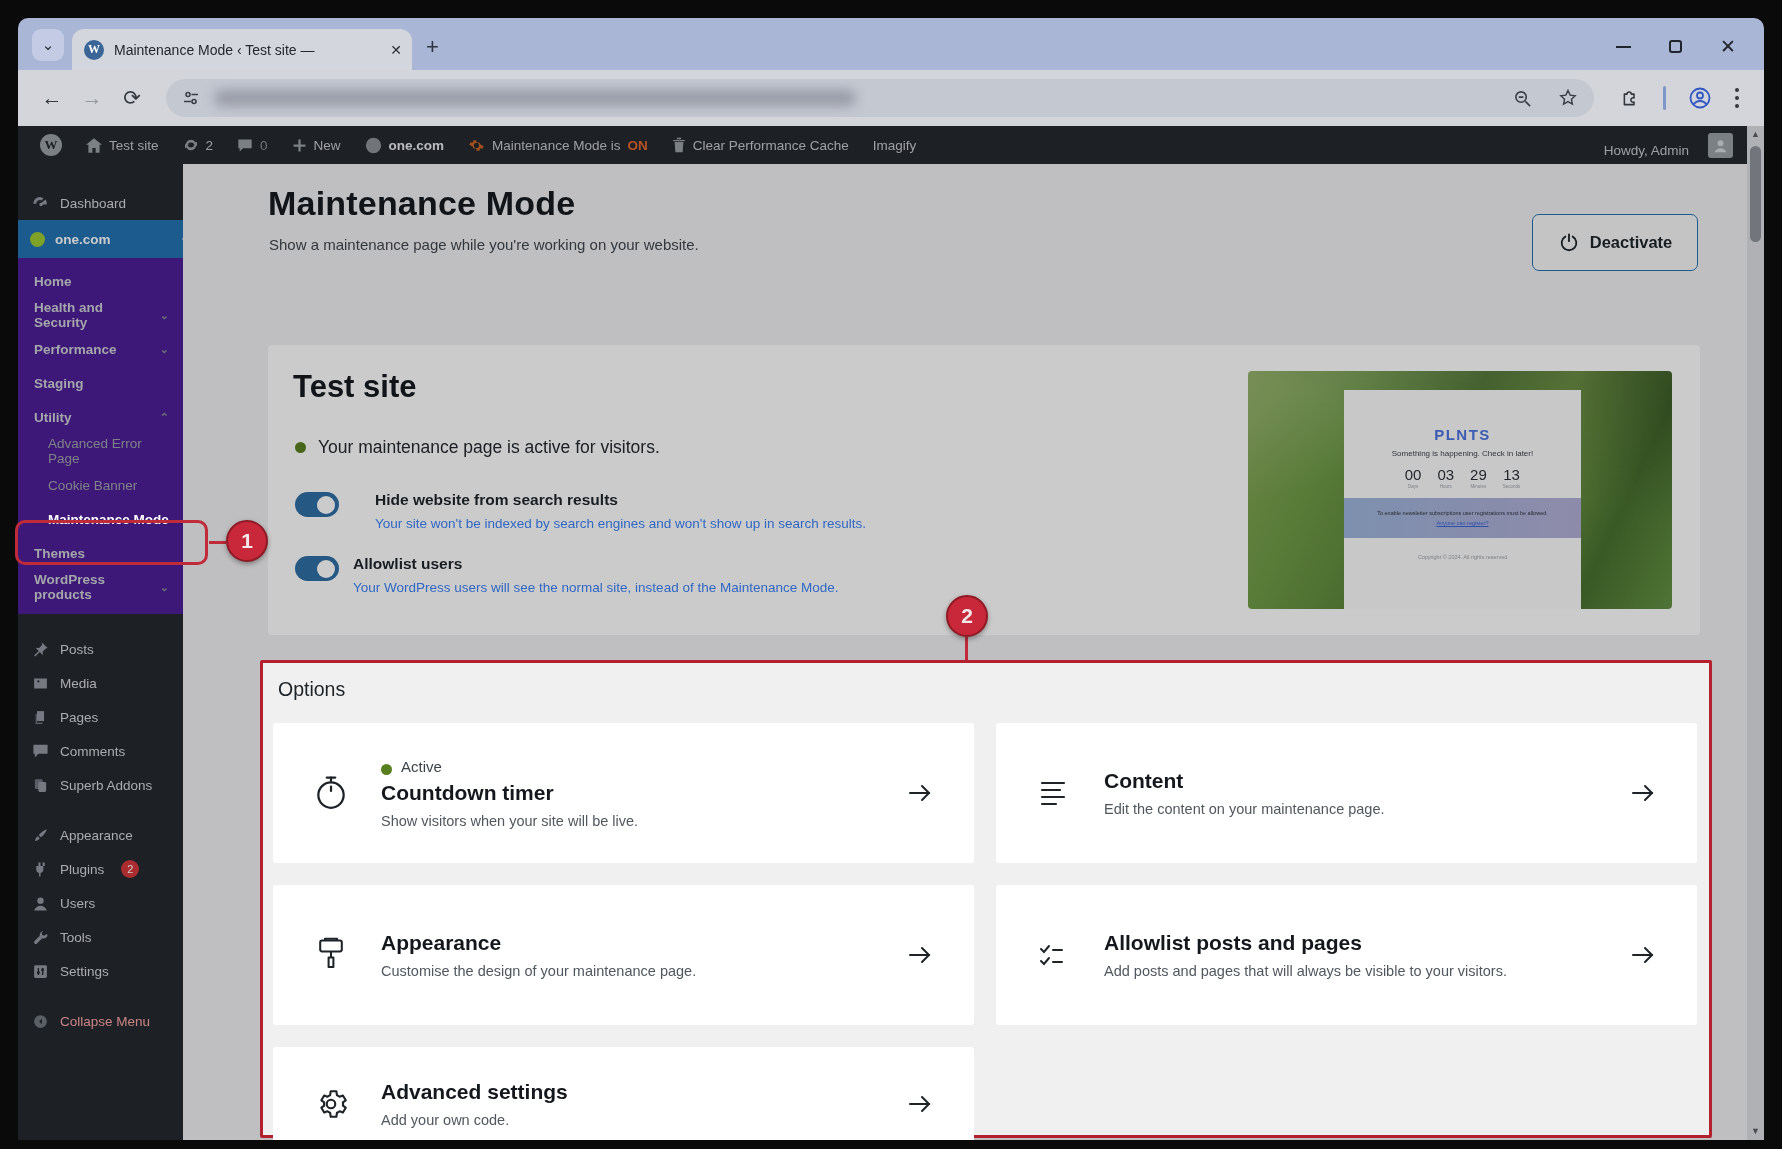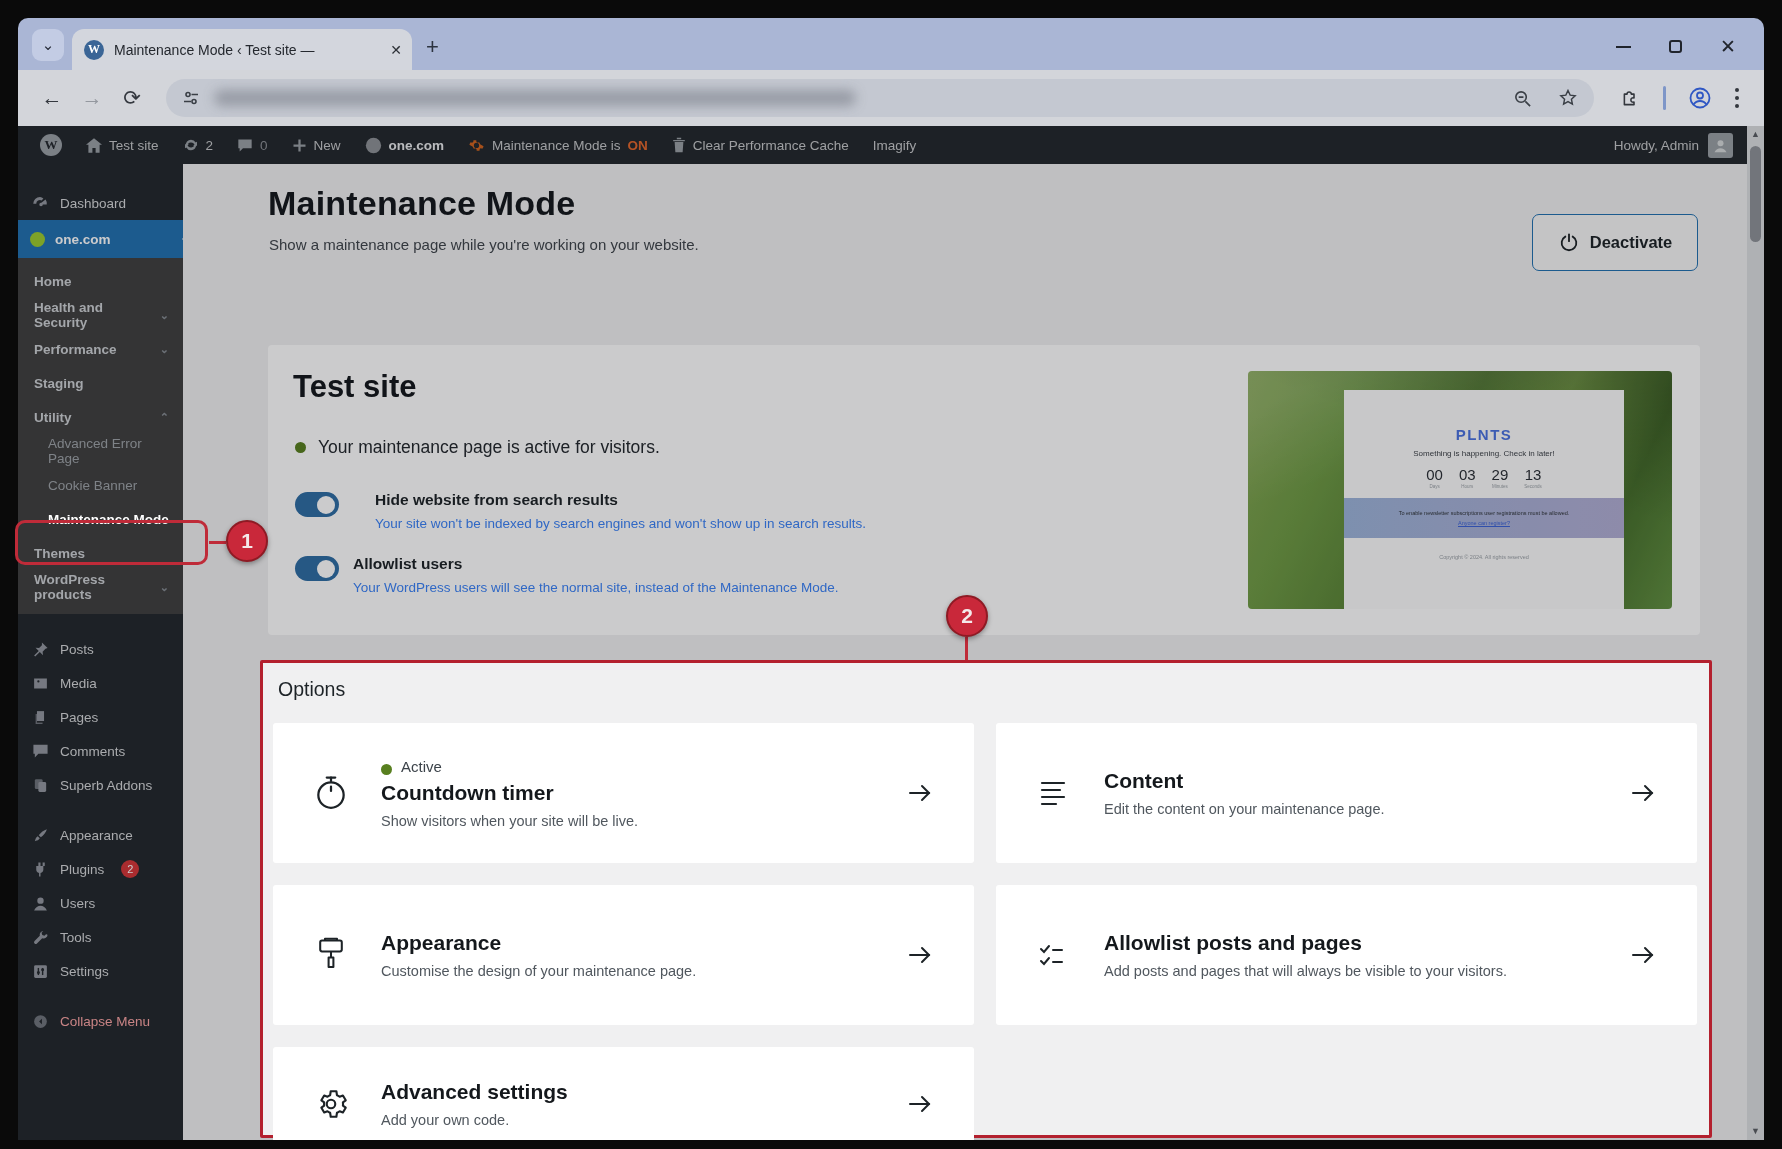--- a/index.html
+++ b/index.html
@@ -38,41 +38,41 @@
   .pillicons { margin-left:auto; display:flex; align-items:center; gap:26px; }
   .chromeicons { display:flex; align-items:center; gap:22px; padding:0 10px 0 16px; }
   .vdivider { width:3px; height:24px; background:#7e96c8; border-radius:2px; }
 
   
   .adminbar { position:absolute; left:18px; top:126px; right:35px; height:38px; background:#23282d;
               display:flex; align-items:center; color:#c6c8ca; font-size:13.5px; padding:0 14px; gap:8px; }
   .ab-item { display:flex; align-items:center; gap:7px; padding:0 8px; white-space:nowrap; cursor:pointer; }
   .ab-muted { color:#8d9196; }
   .ab-on { color:#e2662c; font-weight:700; }
-  .ab-right { margin-left:auto; display:flex; align-items:center; gap:9px; }
+  .ab-right { margin-left:auto; display:flex; align-items:flex-end; gap:19px; }
   .ab-avatar { width:25px; height:25px; background:#9aa0a6; border-radius:3px; display:flex;
                align-items:center; justify-content:center; }
   .wplogo { width:22px; height:22px; border-radius:50%; background:#9aa0a6; color:#23282d; font-weight:700;
             font-size:13px; display:flex; align-items:center; justify-content:center;
             font-family:"Liberation Serif", serif; }
 
   
   .workspace { position:absolute; left:18px; top:164px; right:18px; bottom:9px; background:#f0f0f1; }
   .sidebar { position:absolute; left:0; top:0; bottom:0; width:165px; background:#23282d;
              color:#c3c4c7; font-size:13.5px; }
   .s-top { padding-top:22px; }
   .s-item { height:34px; display:flex; align-items:center; gap:10px; padding:0 12px; cursor:pointer; }
   .s-item .lbl { color:#d5d7d9; }
   .s-ico { width:20px; display:flex; justify-content:center; flex:0 0 auto; }
   .s-active { background:#2271b1; position:relative; height:38px; font-weight:700; }
   .s-active .lbl { color:#fff; }
   .s-active:after { content:""; position:absolute; right:-8px; top:50%; margin-top:-9px;
                     border:9px solid transparent; border-right-color:#f0f0f1; border-left-width:0; }
   .dot-lime { width:15px; height:15px; border-radius:50%; background:#9ccc2e; flex:0 0 auto; }
-  .s-sub { background:#404040; padding:6px 0 10px; }
+  .s-sub { background:#4c1d95; padding:6px 0 10px; }
   .s-subitem { height:34px; display:flex; align-items:center; padding:0 14px 0 16px; cursor:pointer;
                color:#cdd0d4; font-weight:600; }
   .s-subitem .chev { margin-left:auto; color:#868c93; font-size:11px; }
   .s-subsub { padding-left:30px; color:#9ea3a8; font-weight:400; }
   .s-current { color:#fff !important; font-weight:700 !important; position:relative; z-index:56; }
   .s-menu { padding-top:18px; }
   .s-gap { height:16px; }
   .badge { background:#d63638; color:#fff; border-radius:9px; font-size:11px; min-width:18px; height:18px;
            display:inline-flex; align-items:center; justify-content:center; margin-left:7px; padding:0 5px; }
   .collapse { color:#fca5a5; }
@@ -99,21 +99,21 @@
                   border-radius:50%; background:#fff; }
   .t-label { font-size:15.5px; color:#1d2327; font-weight:600; }
   .t-desc { font-size:13.5px; color:#3b82f6; margin-top:7px; }
 
   .preview { position:absolute; right:28px; top:26px; width:424px; height:238px; border-radius:4px;
              overflow:hidden; background:
              linear-gradient(115deg,#86a854 0%,#6e9a44 22%,#557f33 45%,#7aa34b 62%,#47702c 82%,#629141 100%); }
   .preview:before { content:""; position:absolute; inset:0;
              background: linear-gradient(160deg, rgba(255,255,255,.12) 10%, transparent 35%),
                          linear-gradient(200deg, rgba(0,0,0,.18) 5%, transparent 40%); }
-  .p-card { position:absolute; left:96px; top:19px; width:280px; height:219px; background:#fcfcfc;
+  .p-card { position:absolute; left:96px; top:19px; width:237px; height:219px; background:#fcfcfc;
             text-align:center; }
   .p-brand { margin-top:36px; font-size:15px; font-weight:700; letter-spacing:1.5px; color:#4a72e0; }
   .p-msg { margin-top:6px; font-size:8px; color:#3a3f45; }
   .p-count { margin-top:8px; display:flex; justify-content:center; gap:16px; }
   .p-num { font-size:15px; color:#2b3036; }
   .p-unit { font-size:4.5px; color:#9aa0a6; margin-top:1px; }
   .p-band { margin-top:9px; height:40px; background:linear-gradient(90deg,#9db4da,#b2aed4);
             display:flex; flex-direction:column; align-items:center; justify-content:center; gap:4px; }
   .p-note { font-size:5.5px; color:#2e3338; }
   .p-link { font-size:5.5px; color:#3b62d6; text-decoration:underline; }

